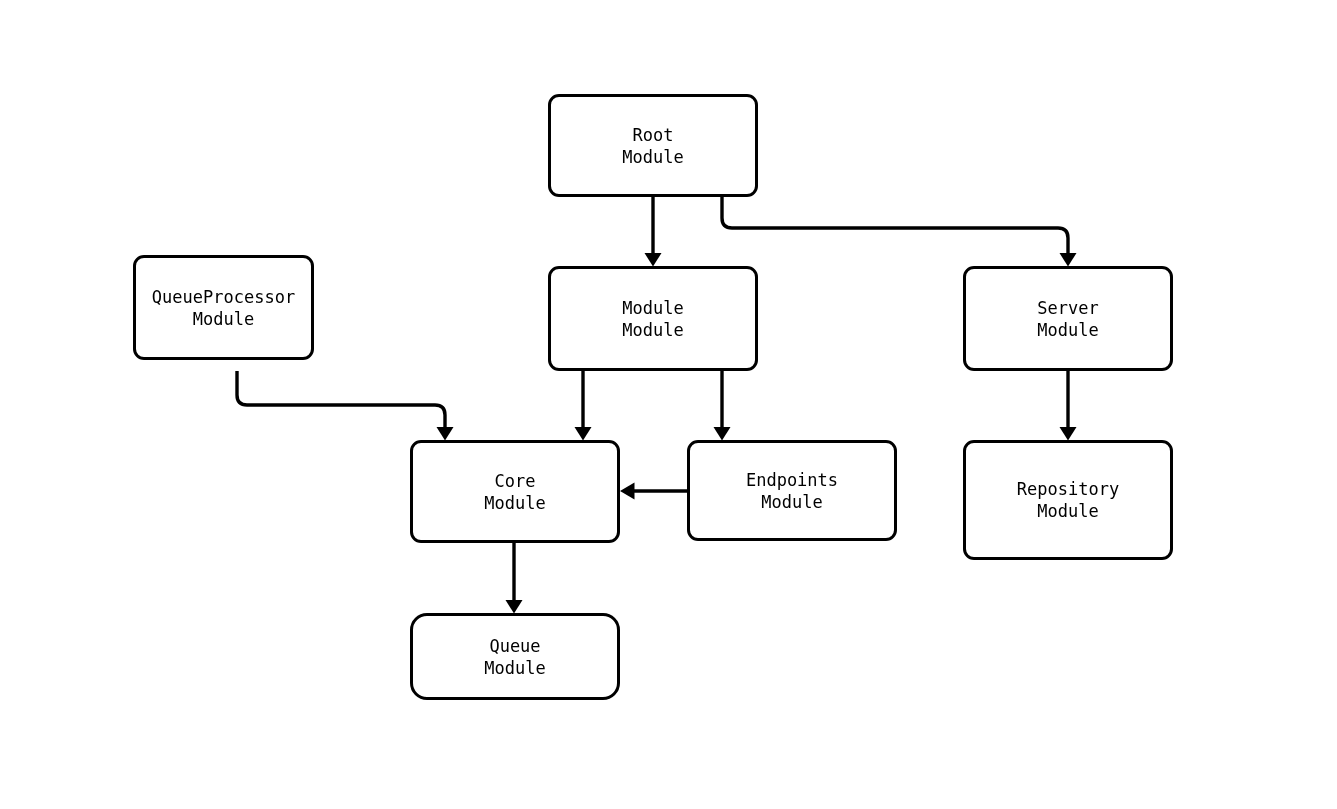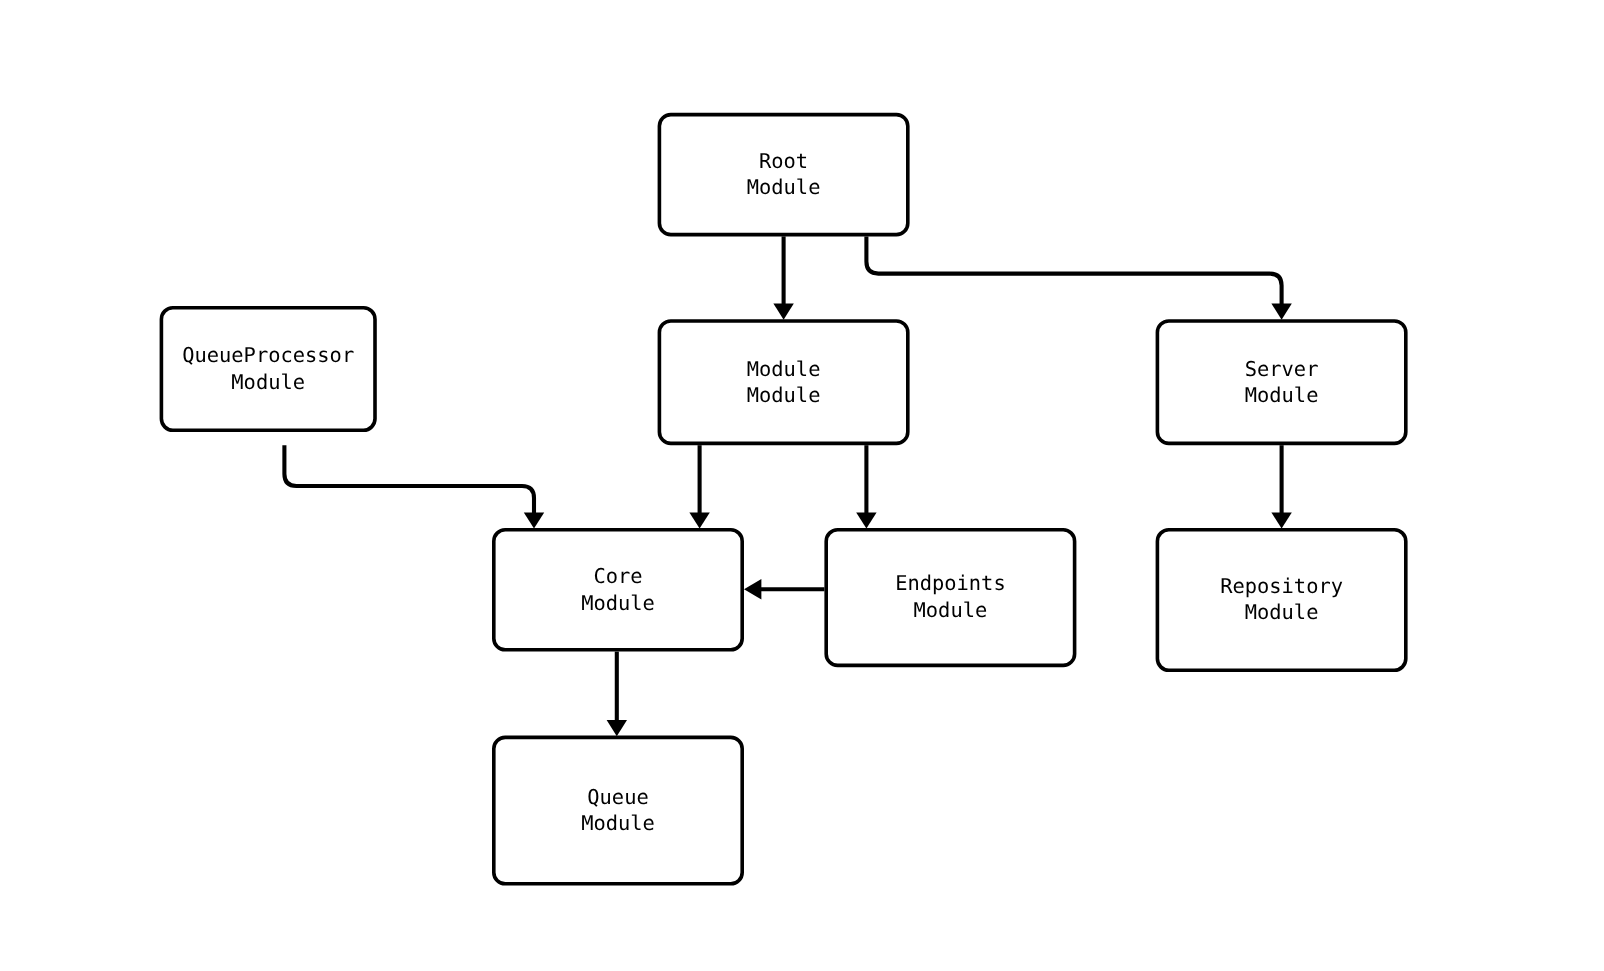--- a/index.html
+++ b/index.html
@@ -120,28 +120,28 @@
   <div class="node" style="left:963px; top:266px; width:210px; height:105px;">
     <div class="node-line">Server</div>
     <div class="node-line">Module</div>
   </div>
 
   <div class="node" style="left:410px; top:440px; width:210px; height:103px;">
     <div class="node-line">Core</div>
     <div class="node-line">Module</div>
   </div>
 
-  <div class="node" style="left:687px; top:440px; width:210px; height:116px;">
+  <div class="node" style="left:687px; top:440px; width:210px; height:101px;">
     <div class="node-line">Endpoints</div>
     <div class="node-line">Module</div>
   </div>
 
   <div class="node" style="left:963px; top:440px; width:210px; height:120px;">
     <div class="node-line">Repository</div>
     <div class="node-line">Module</div>
   </div>
 
-  <div class="node" style="left:410px; top:613px; width:210px; height:125px;">
+  <div class="node" style="left:410px; top:613px; width:210px; height:87px;border-radius:17px;">
     <div class="node-line">Queue</div>
     <div class="node-line">Module</div>
   </div>
 
 </div>
 
 </body></html>

